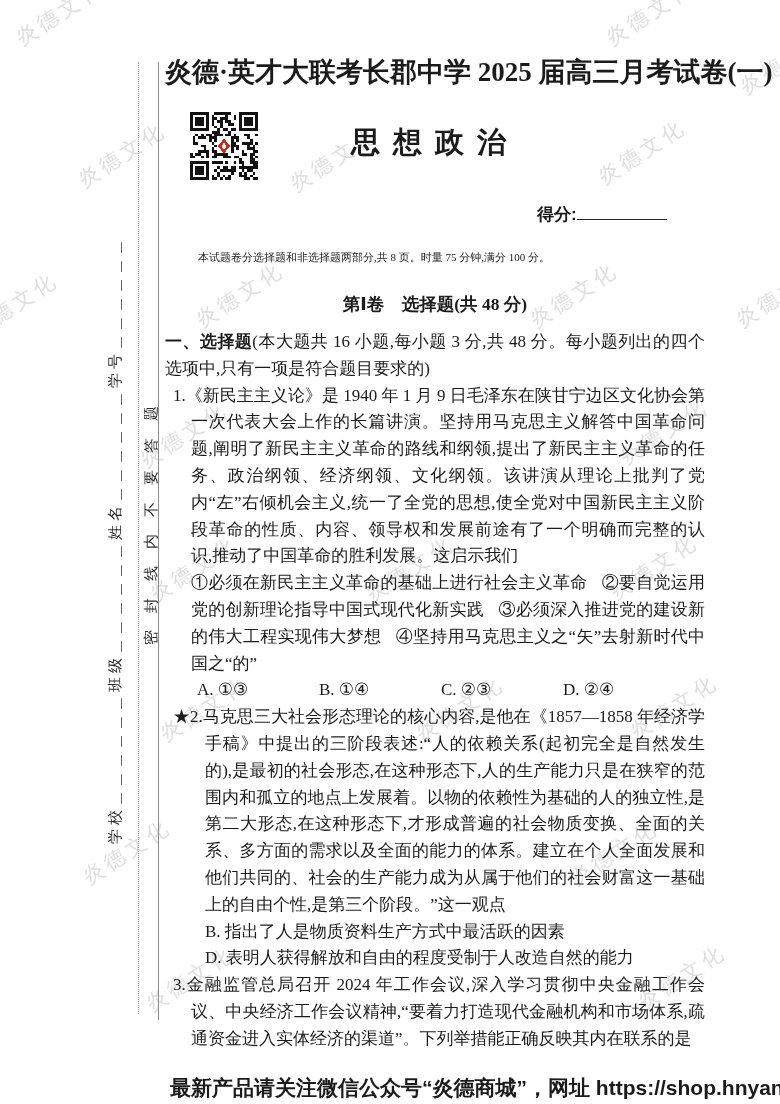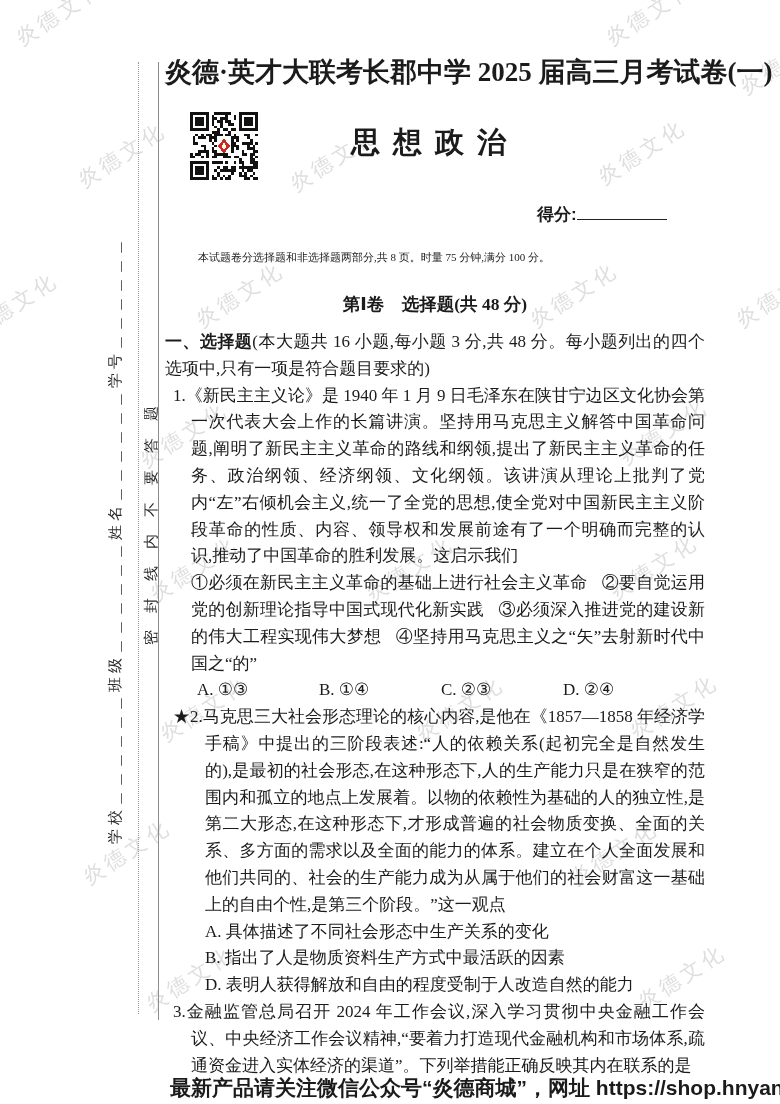--- a/index.html
+++ b/index.html
@@ -321,21 +321,20 @@
       <div class="opts-row">
         <span class="opt">A. ①③</span>
         <span class="opt">B. ①④</span>
         <span class="opt">C. ②③</span>
         <span class="opt">D. ②④</span>
       </div>
     </div>
 
     <div class="q starred">
       <span>★</span><span>2.</span><span>马克思三大社会形态理论的核心内容,是他在《1857—1858 年经济学手稿》中提出的三阶段表述:“人的依赖关系(起初完全是自然发生的),是最初的社会形态,在这种形态下,人的生产能力只是在狭窄的范围内和孤立的地点上发展着。以物的依赖性为基础的人的独立性,是第二大形态,在这种形态下,才形成普遍的社会物质变换、全面的关系、多方面的需求以及全面的能力的体系。建立在个人全面发展和他们共同的、社会的生产能力成为从属于他们的社会财富这一基础上的自由个性,是第三个阶段。”这一观点</span>
-      <div class="opt-line">A. 具体描述了不同社会形态中生产关系的变化</div>
       <div class="opt-line">B. 指出了人是物质资料生产方式中最活跃的因素</div>
       <div class="opt-line">D. 表明人获得解放和自由的程度受制于人改造自然的能力</div>
     </div>
 
     <div class="q">
       <span>3.</span><span>金融监管总局召开 2024 年工作会议,深入学习贯彻中央金融工作会议、中央经济工作会议精神,“要着力打造现代金融机构和市场体系,疏通资金进入实体经济的渠道”。下列举措能正确反映其内在联系的是</span>
     </div>
 
   </div>
 

